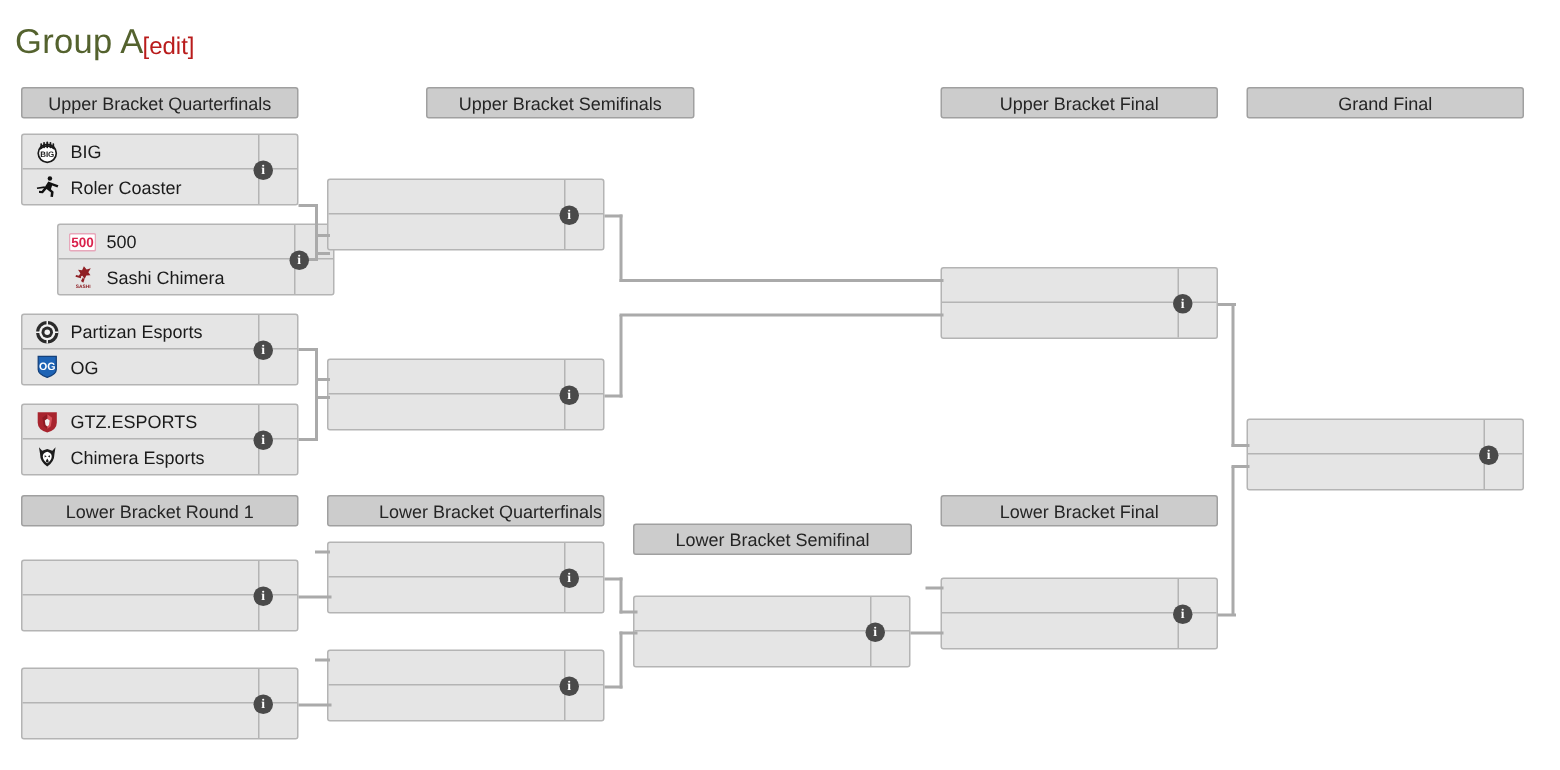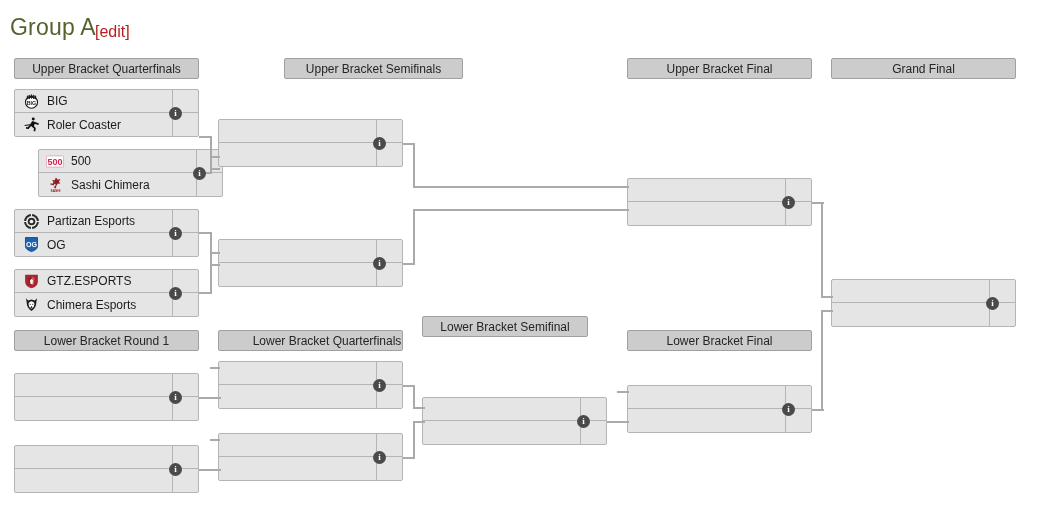--- a/index.html
+++ b/index.html
@@ -138,21 +138,21 @@
   <div class="page-title">Group A</div>
   <a class="edit-link">[edit]</a>
 
   <div class="round-header" style="left:14px;  top:58px;  width:185px;">Upper Bracket Quarterfinals</div>
   <div class="round-header" style="left:236px; top:58px;  width:179px;margin-left:48px;">Upper Bracket Semifinals</div>
   <div class="round-header" style="left:627px; top:58px;  width:185px;">Upper Bracket Final</div>
   <div class="round-header" style="left:831px; top:58px;  width:185px;">Grand Final</div>
 
   <div class="round-header" style="left:14px;  top:330px; width:185px;">Lower Bracket Round 1</div>
   <div class="round-header" style="left:218px; top:330px; width:185px;padding-left:33px;">Lower Bracket Quarterfinals</div>
-  <div class="round-header" style="left:422px; top:316px; width:166px;text-align:center;">Lower Bracket Semifinal</div>
+  <div class="round-header" style="left:422px; top:349px; width:186px;text-align:center;">Lower Bracket Semifinal</div>
   <div class="round-header" style="left:627px; top:330px; width:185px;text-align:center;">Lower Bracket Final</div>
 
   <div class="conn h" style="left:199px; top:136px; width:13px;"></div>
   <div class="conn v" style="left:210px; top:136px; height:34px;"></div>
   <div class="conn h" style="left:210px; top:168px; width:10px;"></div>
 
   <div class="conn h" style="left:199px; top:172px; width:13px;"></div>
   <div class="conn v" style="left:210px; top:156px; height:18px;"></div>
   <div class="conn h" style="left:210px; top:156px; width:10px;"></div>
 

